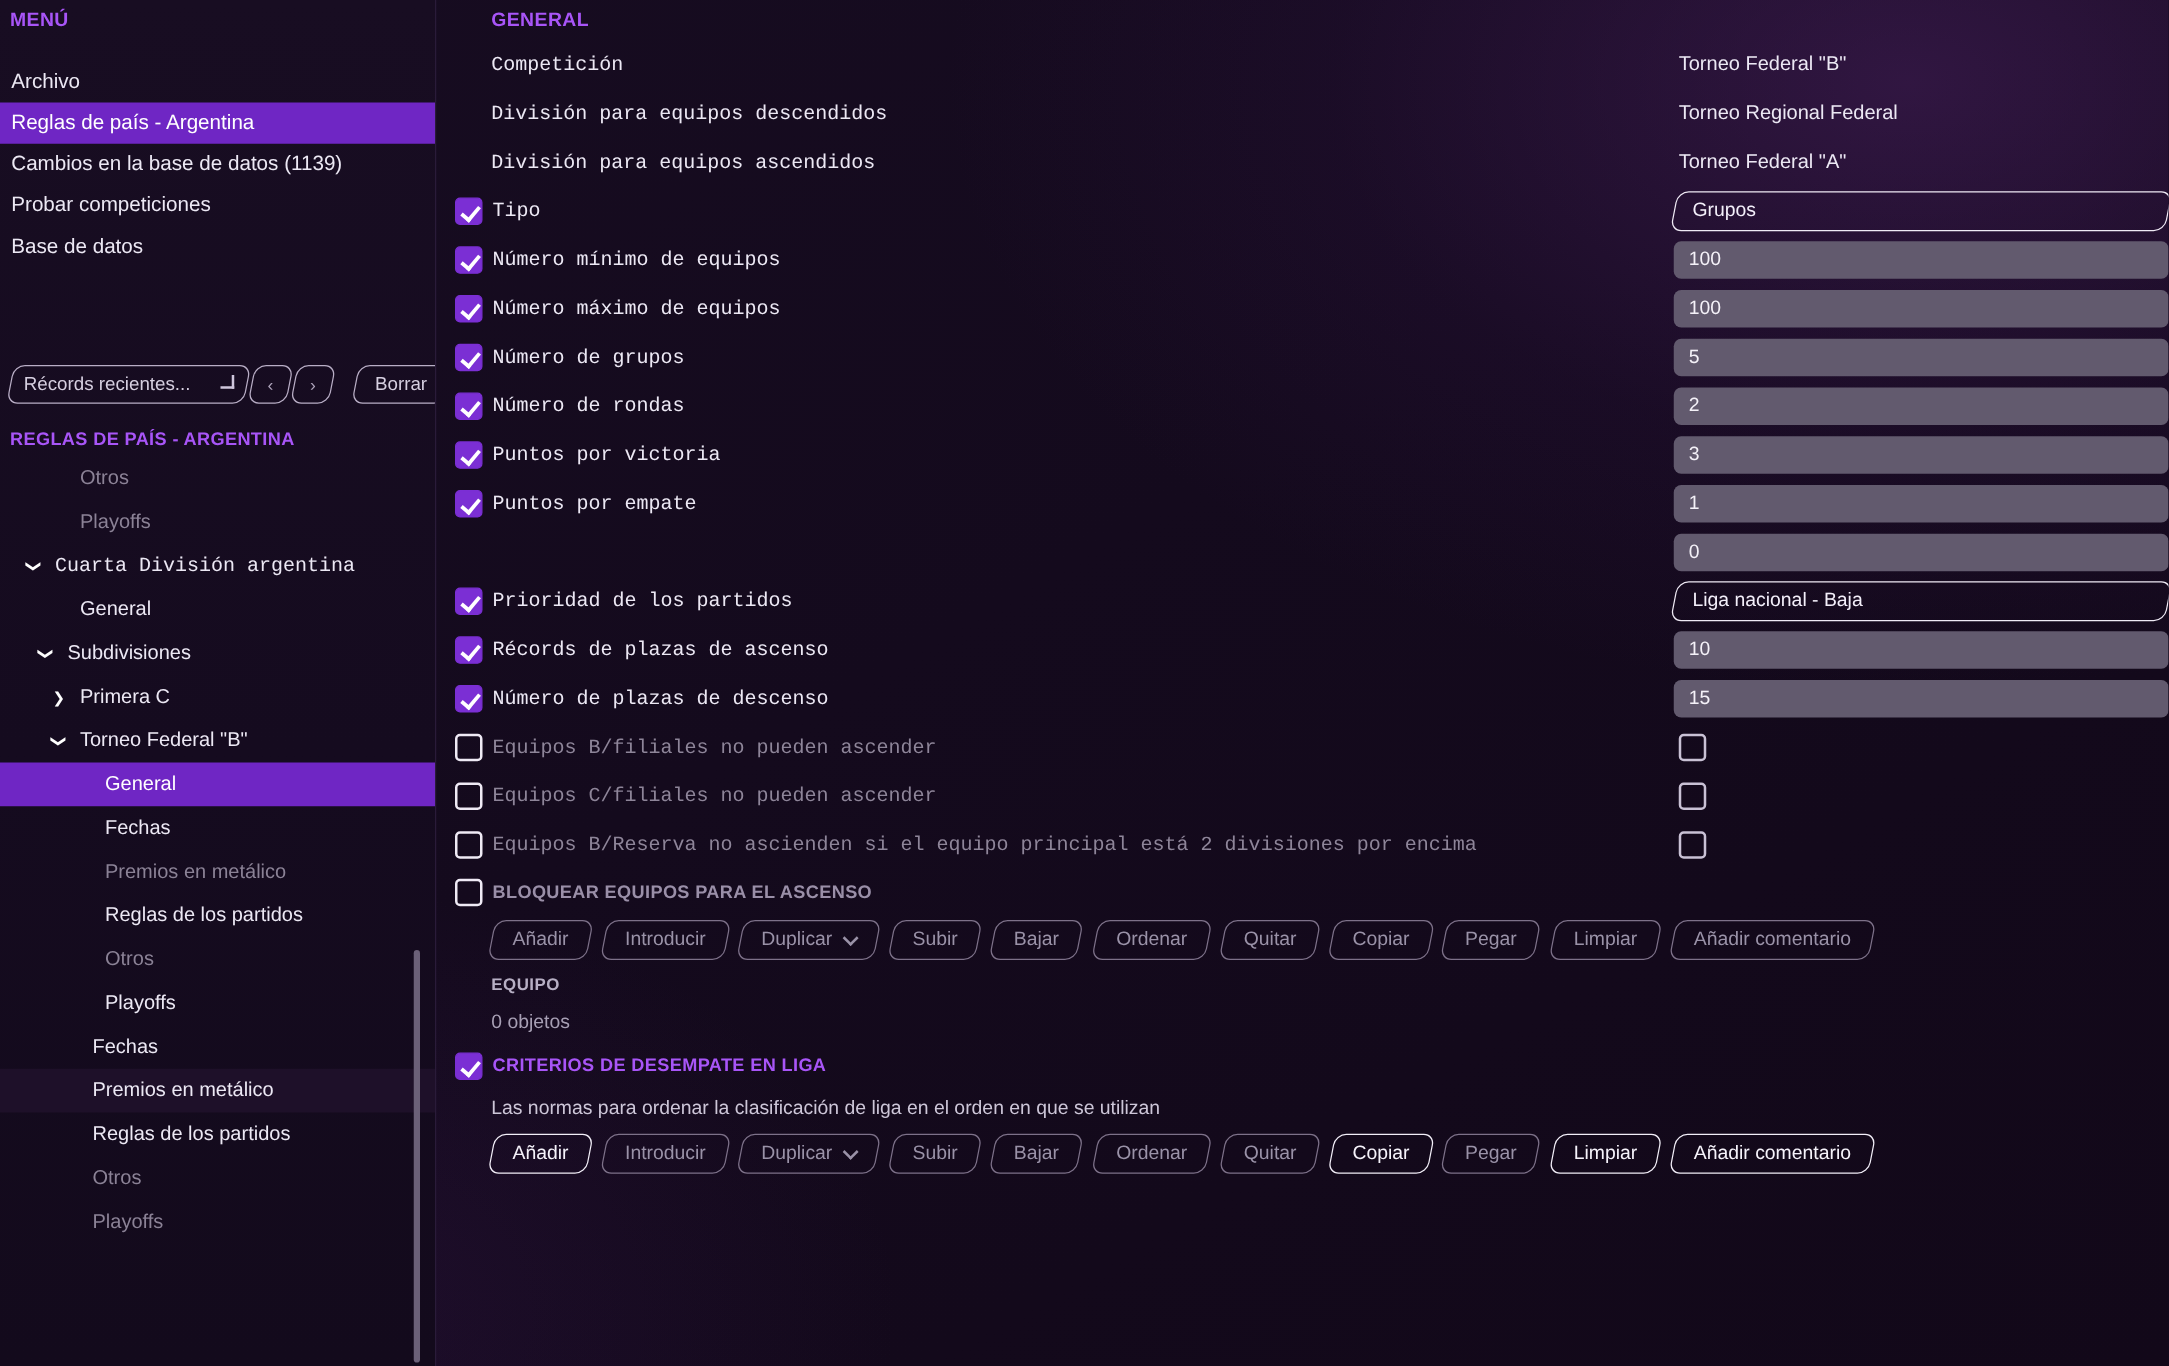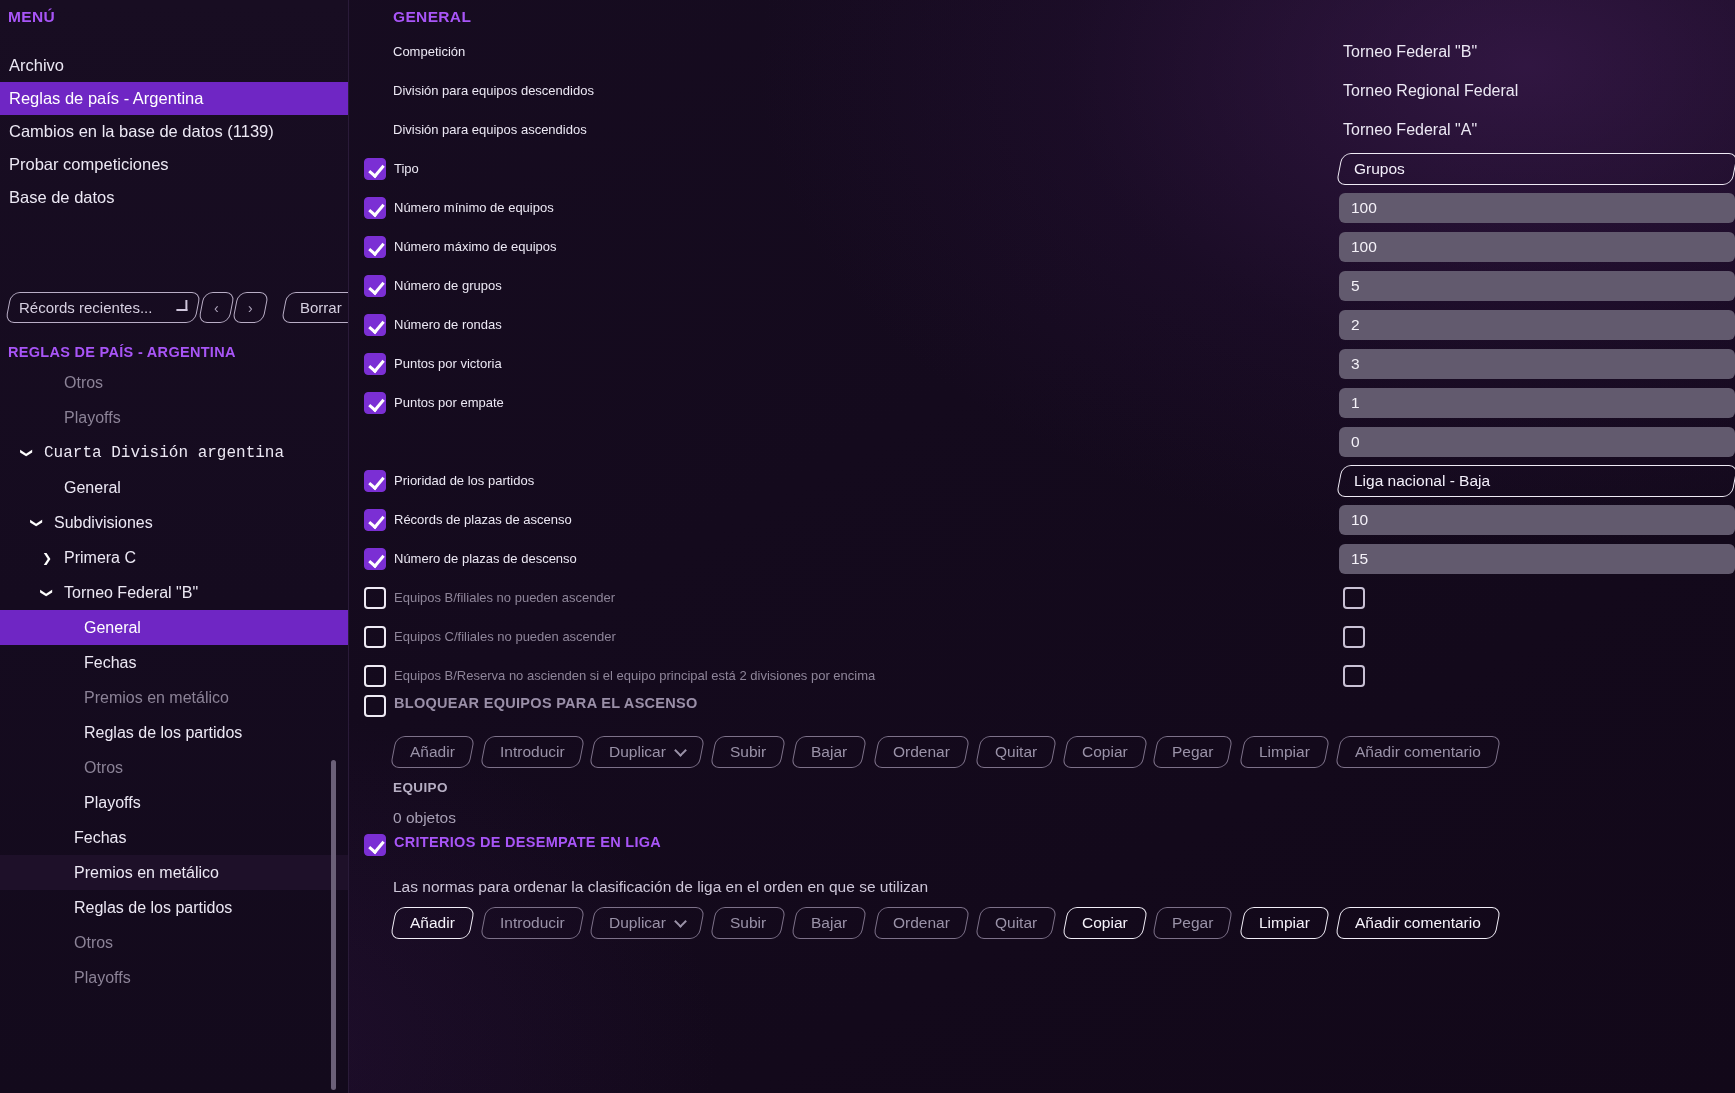--- a/index.html
+++ b/index.html
@@ -159,24 +159,25 @@
     align-items: center;
   }
   .row .lbl-wrap {
     display: flex;
     align-items: center;
     padding-left: 15px;
     width: 990px;
     flex: 0 0 990px;
   }
   .row .label {
-    font-size: 13px;
+    font-size: 16px;
     color: #ece8f4;
     padding-left: 8px;
     white-space: nowrap;
+    font-family: Liberation Mono, monospace;
   }
   .row .label.dim { color: #8e8599; }
   .row .label.noindent { padding-left: 29px; }
 
   .cb {
     width: 22px; height: 22px;
     flex: 0 0 22px;
     border-radius: 4px;
     position: relative;
     cursor: pointer;
@@ -248,20 +249,21 @@
     width: 22px; height: 22px;
     border: 2px solid #c9c1d5;
     border-radius: 4px;
     margin-left: 4px;
     cursor: pointer;
   }
 
   
   .section-row {
     display: flex;
+    align-items: center;
     height: 37px;
     padding-left: 15px;
   }
   .section-heading {
     font-size: 14.5px;
     font-weight: bold;
     letter-spacing: .3px;
     padding-left: 8px;
     color: #9a8fa8;
   }

